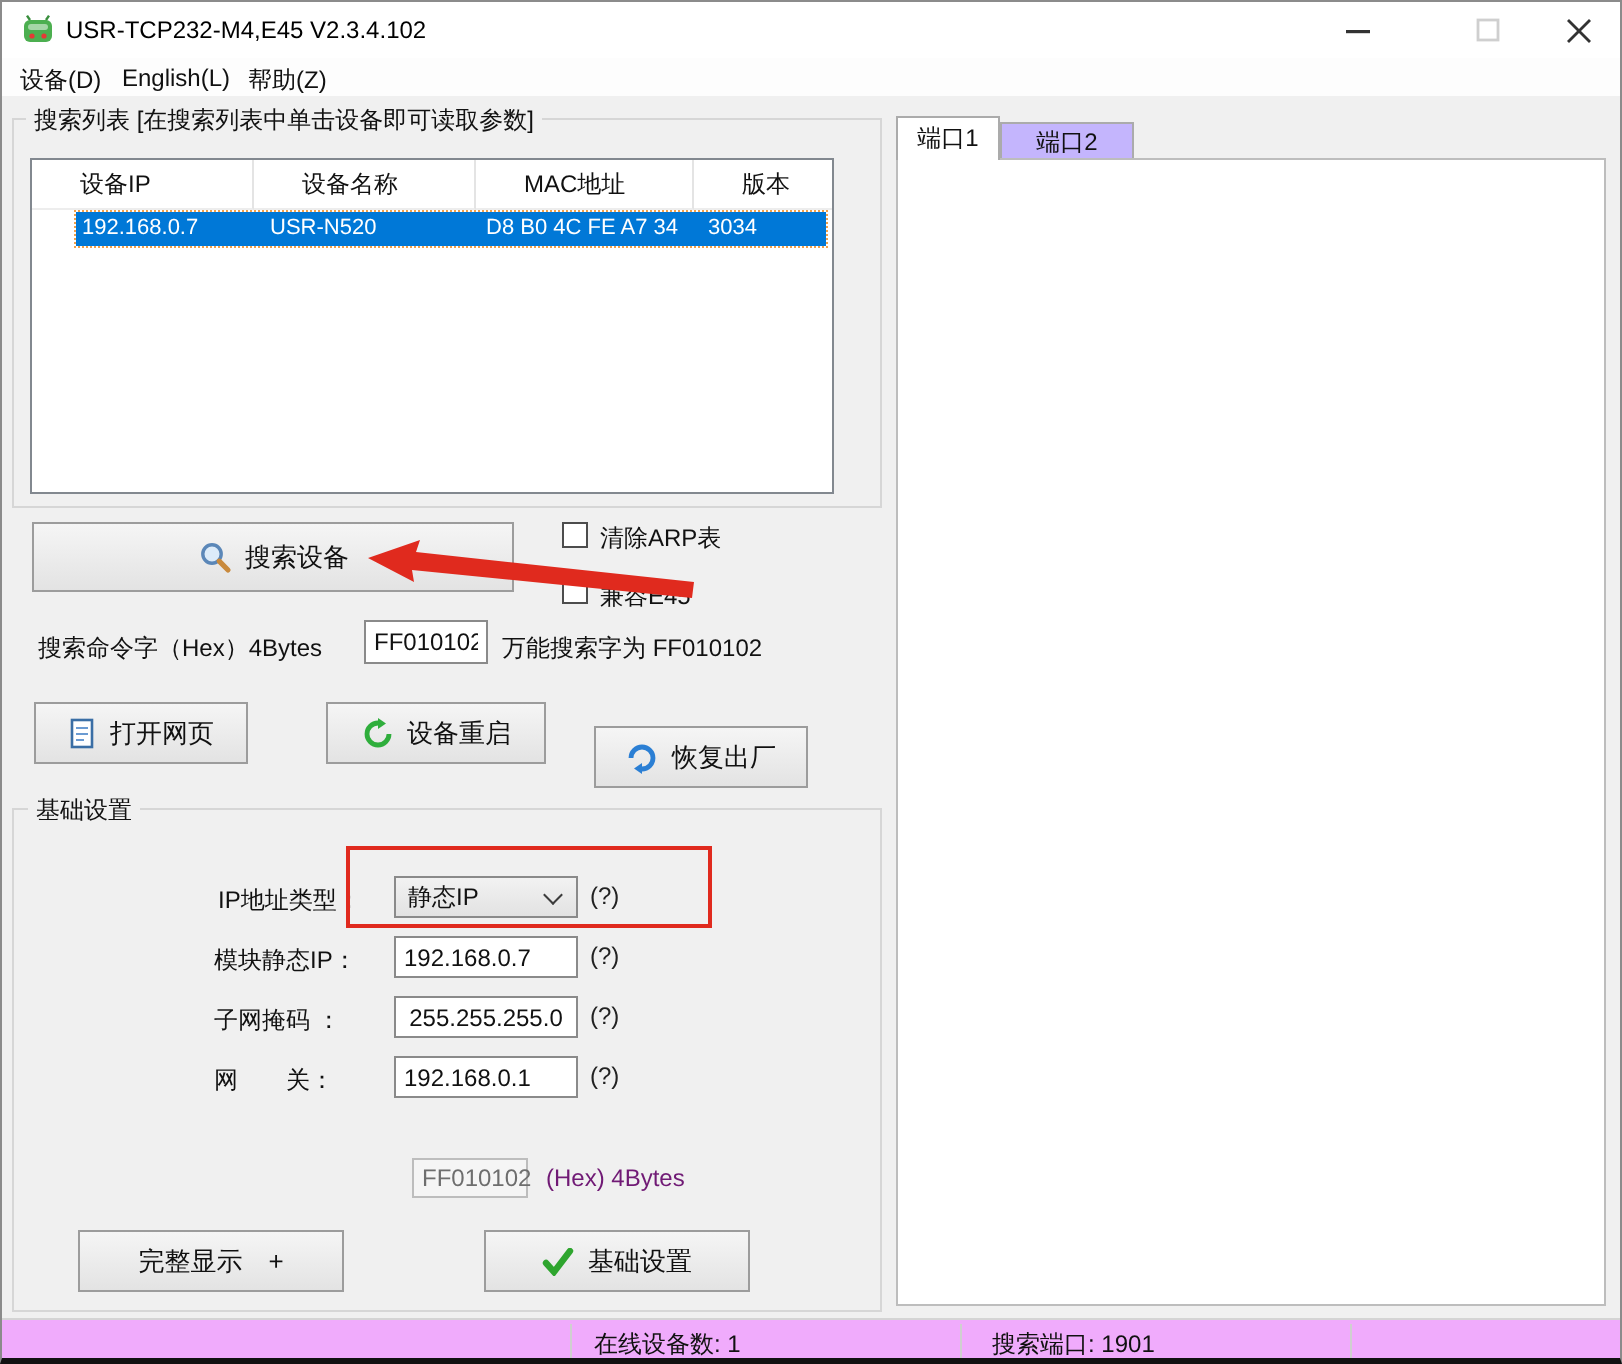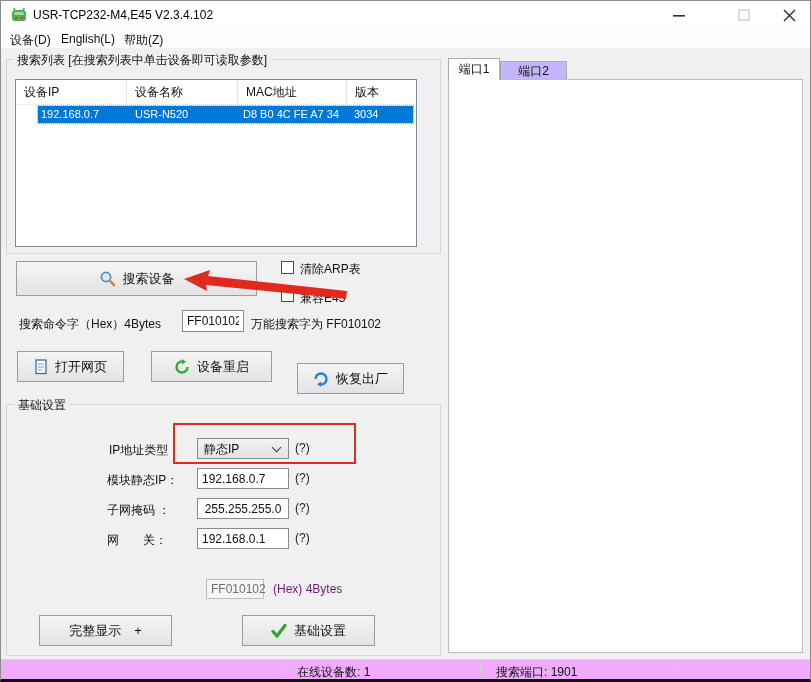--- a/index.html
+++ b/index.html
@@ -14,21 +14,21 @@
   .titlebar{position:absolute;left:0;top:0;right:0;height:28px;background:#fff;}
   .title-text{position:absolute;left:32px;top:7px;font-size:12px;color:#000;white-space:nowrap;}
   .winbtn{position:absolute;top:0;height:28px;width:45px;display:flex;align-items:center;justify-content:center;}
   .menubar{position:absolute;left:0;top:28px;right:0;height:19px;background:#fdfdfd;}
   .menuitem{position:absolute;top:2px;padding:1px 5px;white-space:nowrap;cursor:default;}
   
   .groupbox{position:absolute;border:1px solid #d6d6d6;background:transparent;}
   .grouplabel{position:absolute;background:#f0f0f0;padding:0 4px;white-space:nowrap;}
   
   .table{position:absolute;left:14px;top:78px;width:402px;height:168px;background:#fff;border:1px solid #82888f;box-sizing:border-box;}
-  .th{position:absolute;top:0;height:25px;line-height:25px;box-sizing:border-box;padding-left:8px;border-right:1px solid #e4e4e4;border-bottom:1px solid #ededed;white-space:nowrap;overflow:hidden;}
+  .th{position:absolute;top:0;height:25px;line-height:25px;box-sizing:border-box;padding-left:24px;border-right:1px solid #e4e4e4;border-bottom:1px solid #ededed;white-space:nowrap;overflow:hidden;}
   .selrow{position:absolute;left:22px;top:26px;width:375px;height:17px;background:#0078d7;outline:1px dotted #f0a04a;color:#fff;font-size:11px;}
   .selrow span{position:absolute;top:2px;white-space:nowrap;}
   
   .btn{position:absolute;display:flex;align-items:center;justify-content:center;gap:7px;
        background:linear-gradient(180deg,#f5f5f5,#e3e3e3);border:1px solid #9c9c9c;
        box-sizing:border-box;font-size:13px;cursor:default;}
   .tbox{position:absolute;background:#fff;border:1px solid #8a8a8a;box-sizing:border-box;
         font-family:"Liberation Sans","DejaVu Sans",sans-serif;font-size:12px;color:#111;padding:0 4px;}
   input.tbox{outline:none;}
   .tbox.disabled{background:#f5f5f5;border-color:#bdbdbd;color:#6e6e6e;}
@@ -132,21 +132,21 @@
 
   <div class="btn" style="left:16px;top:350px;width:107px;height:31px">
     <svg width="14" height="16" viewBox="0 0 14 16">
       <rect x="2" y="1" width="10" height="13.5" fill="#fff" stroke="#3a6ea5" stroke-width="1.3"></rect>
       <line x1="4" y1="5" x2="10" y2="5" stroke="#6b9bd2" stroke-width="1"></line>
       <line x1="4" y1="8" x2="10" y2="8" stroke="#6b9bd2" stroke-width="1"></line>
       <line x1="4" y1="11" x2="8" y2="11" stroke="#6b9bd2" stroke-width="1"></line>
     </svg>
     <span>打开网页</span>
   </div>
-  <div class="btn" style="left:150px;top:350px;width:121px;height:31px">
+  <div class="btn" style="left:162px;top:350px;width:110px;height:31px">
     <svg width="16" height="16" viewBox="0 0 16 16">
       <path d="M13.5 8 A5.5 5.5 0 1 1 8 2.5" fill="none" stroke="#2fae3c" stroke-width="2.4"></path>
       <polygon points="8,0 8,5.5 12,2.8" fill="#2fae3c"></polygon>
     </svg>
     <span>设备重启</span>
   </div>
   <div class="btn" style="left:296px;top:362px;width:107px;height:31px">
     <svg width="16" height="16" viewBox="0 0 16 16">
       <path d="M2.5 8 A5.5 5.5 0 1 1 8 13.5" fill="none" stroke="#2b7fd4" stroke-width="2.4"></path>
       <polygon points="8,16 8,10.5 4,13.2" fill="#2b7fd4"></polygon>

